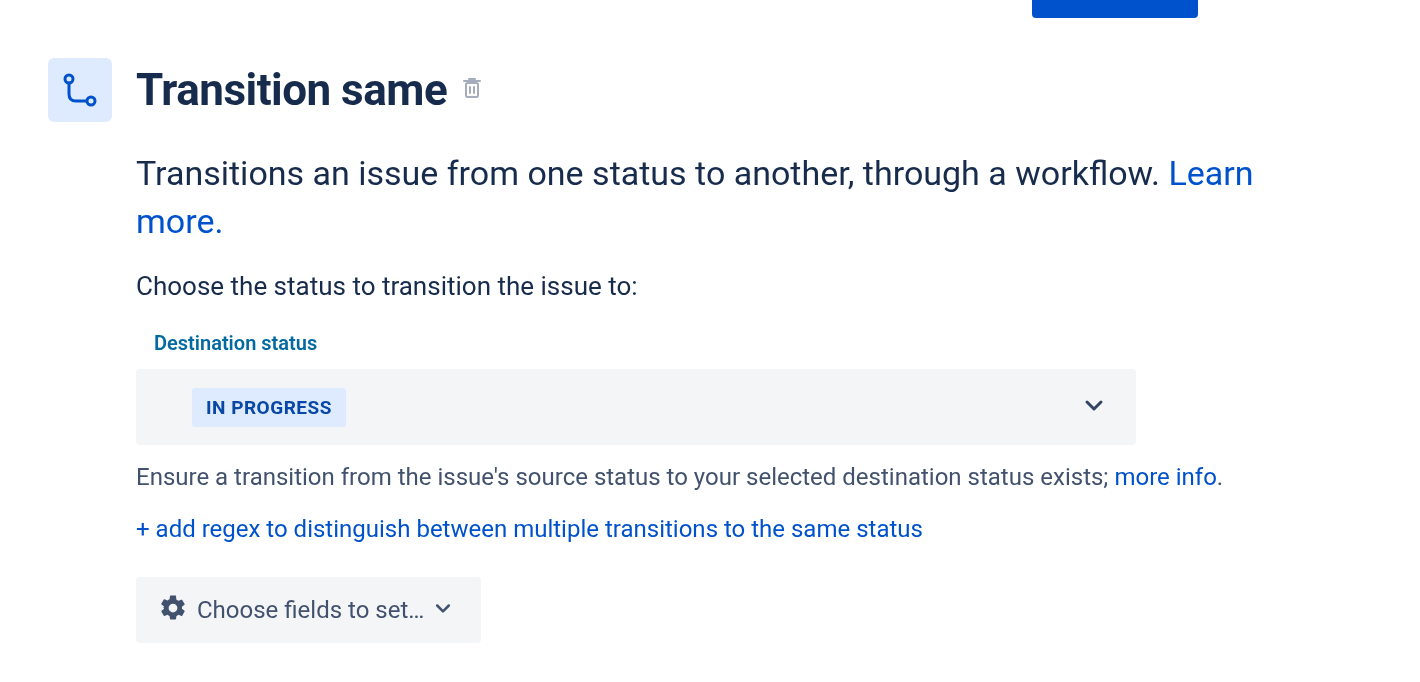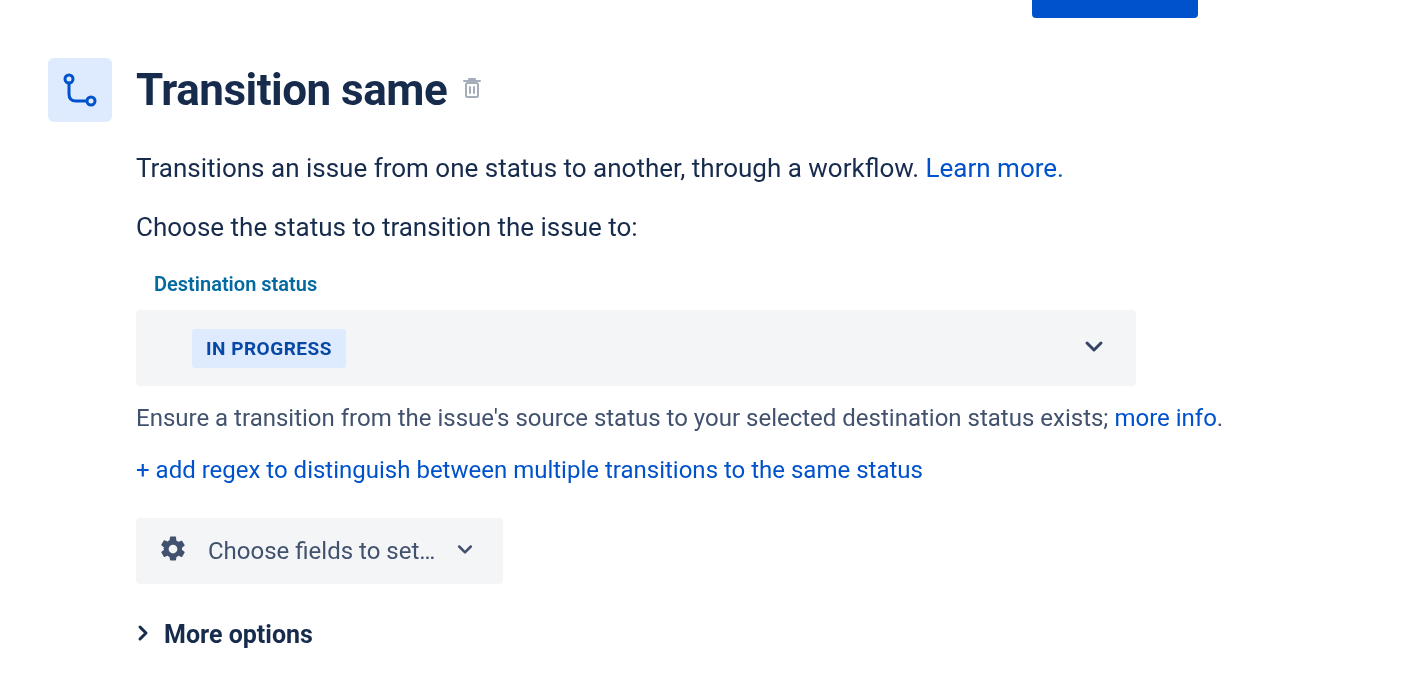--- a/index.html
+++ b/index.html
@@ -54,21 +54,21 @@
   }
   .trash-icon {
     color: #A5ADBA;
     cursor: pointer;
   }
   .body {
     margin-left: 88px;
     margin-top: 28px;
   }
   .desc {
-    font-size: 26px;
+    font-size: 34px;
     color: #172B4D;
     line-height: 1.4;
   }
   .desc a, .link {
     color: #0052CC;
     text-decoration: none;
     cursor: pointer;
   }
   .choose-line {
     font-size: 26px;
@@ -117,21 +117,21 @@
   .add-regex {
     font-size: 24px;
     color: #0052CC;
     margin-top: 24px;
     cursor: pointer;
   }
   .fields-btn {
     margin-top: 34px;
     display: inline-flex;
     align-items: center;
-    gap: 20px;
+    gap: 9px;
     background: #F4F5F7;
     border-radius: 4px;
     padding: 16px 28px 16px 22px;
     cursor: pointer;
     justify-content: flex-end;
   }
   .fields-btn .gear { color: #42526E; }
   .fields-btn-label {
     font-size: 24px;
     color: #42526E;

